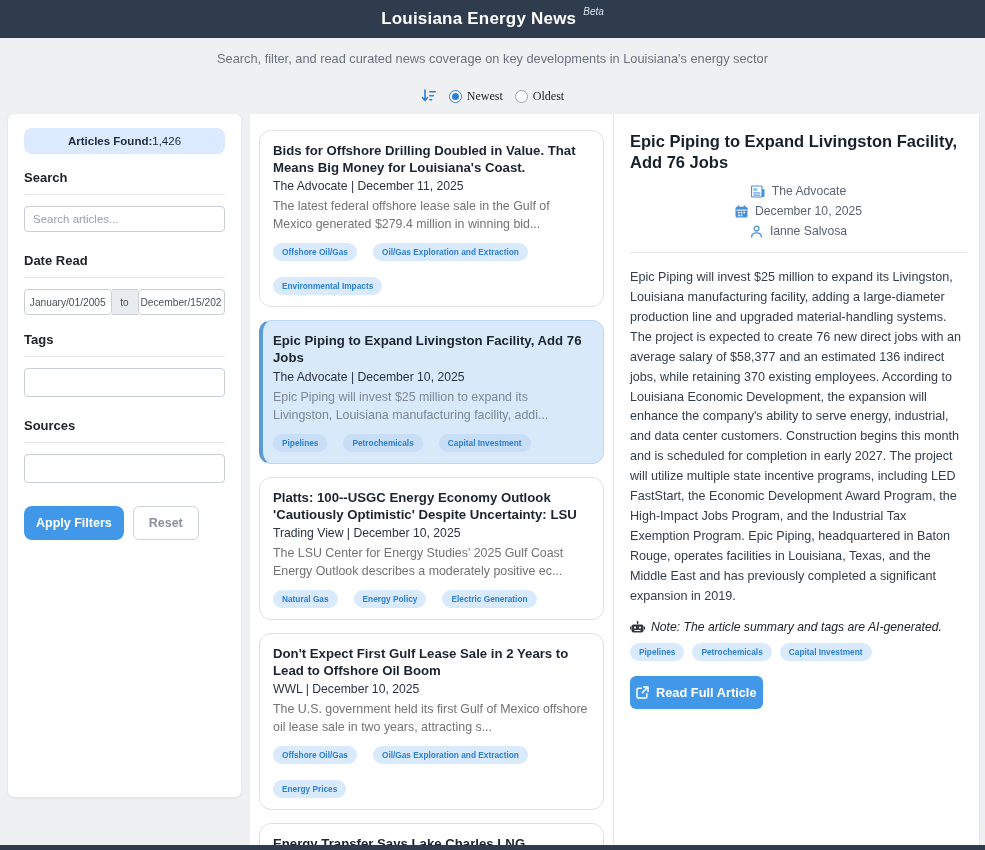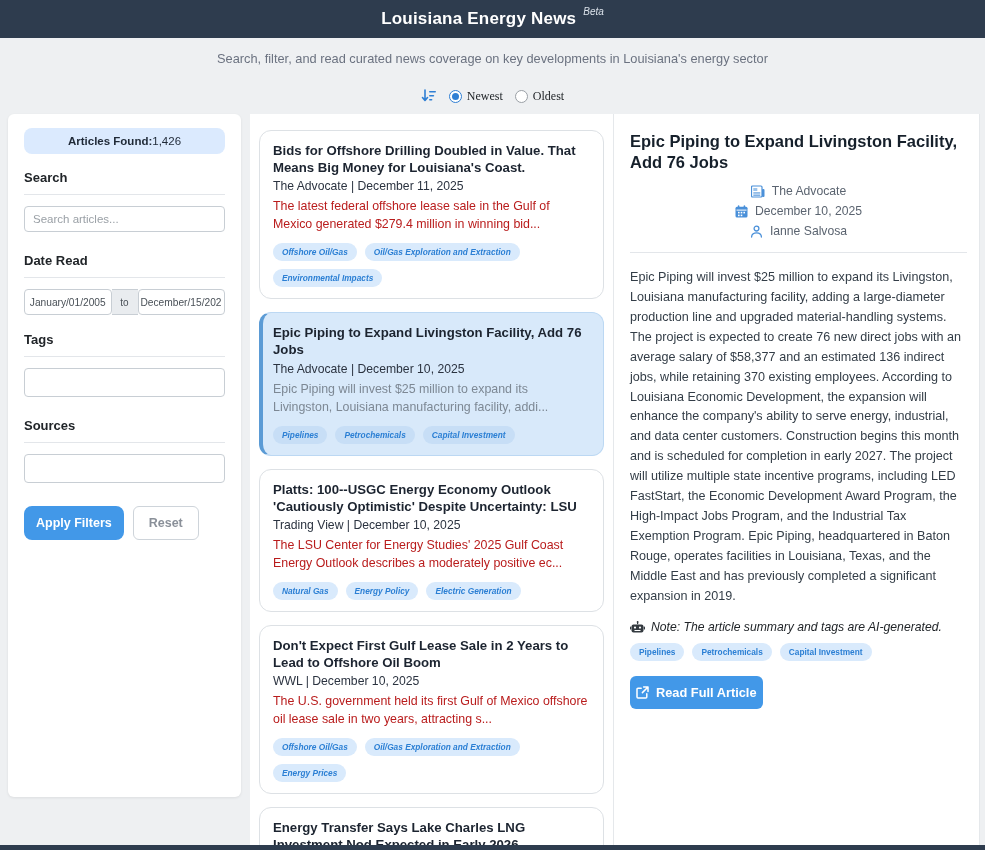--- a/index.html
+++ b/index.html
@@ -93,23 +93,23 @@
   .card {
     background: #fff; border: 1px solid #dde1e5; border-radius: 12px;
     padding: 11px 13px; margin-bottom: 13px; cursor: pointer;
   }
   .card.selected {
     background: #d8e9fa; border-color: #bcd8f3; border-left: 4px solid #5b9bd5;
     padding-left: 10px;
   }
   .card-title { font-size: 13.2px; font-weight: 700; color: #1c2430; line-height: 1.3; }
   .card-meta { font-size: 12.2px; font-weight: 500; color: #2b3340; margin-top: 3px; }
-  .card-excerpt { font-size: 12.4px; color: #b91c1c; line-height: 1.45; margin-top: 5px; }
+  .card-excerpt { font-size: 12.4px; color: #737373; line-height: 1.45; margin-top: 5px; }
   .card.selected .card-excerpt { color: #7d8894; }
-  .card-tags { display: flex; flex-wrap: wrap; gap: 8px; margin-top: 9px; font-style: italic; }
+  .card-tags { display: flex; flex-wrap: wrap; gap: 16px; margin-top: 9px; }
   .pill {
     background: #d9eafc; color: #2b7fd4; border-radius: 10px;
     font-size: 8.3px; font-weight: 700; padding: 4px 9px; white-space: nowrap;
   }
   .card.selected .pill { background: #c7def6; }
 
   
   .detail-col {
     flex: 1; height: 740px; background: #fff; padding: 17px 12px 0 16px;
     overflow: hidden; margin-right: 5px; border-right: 1px solid #e5e8eb;

